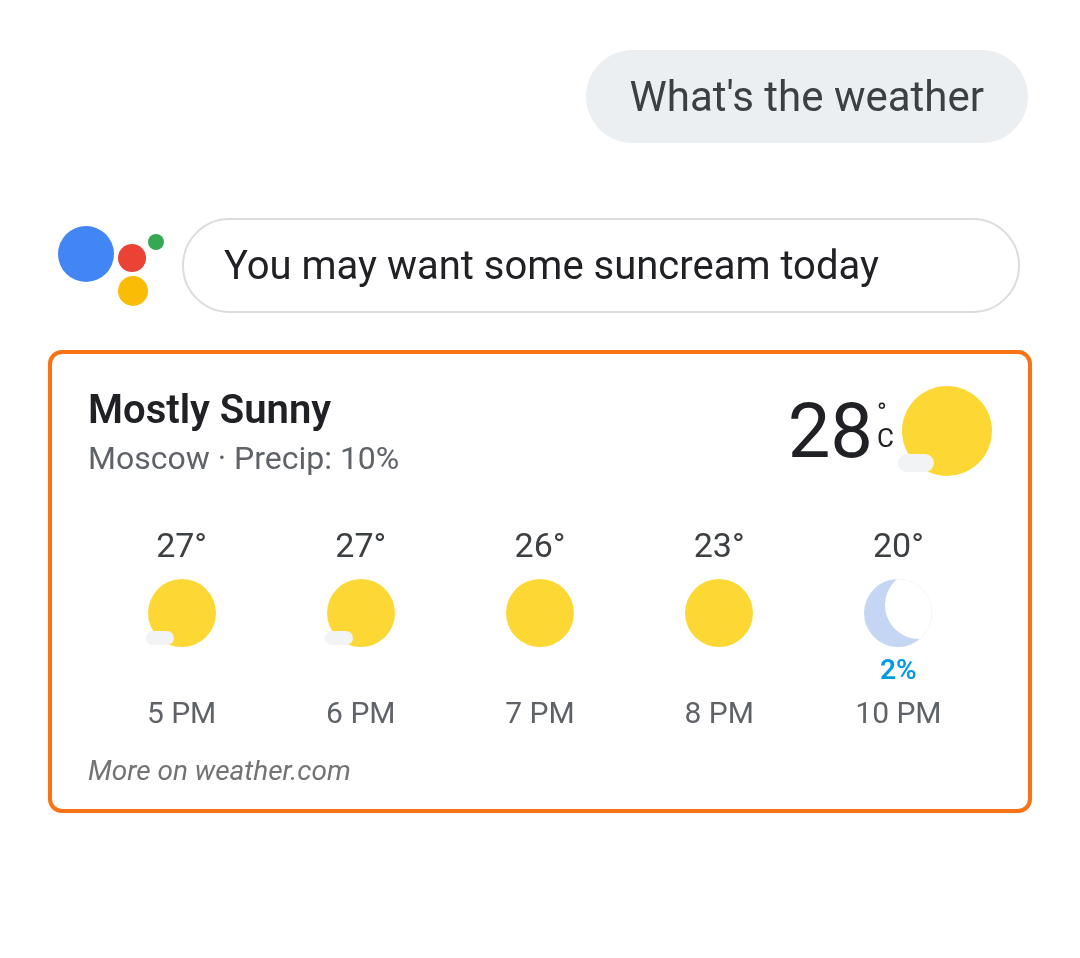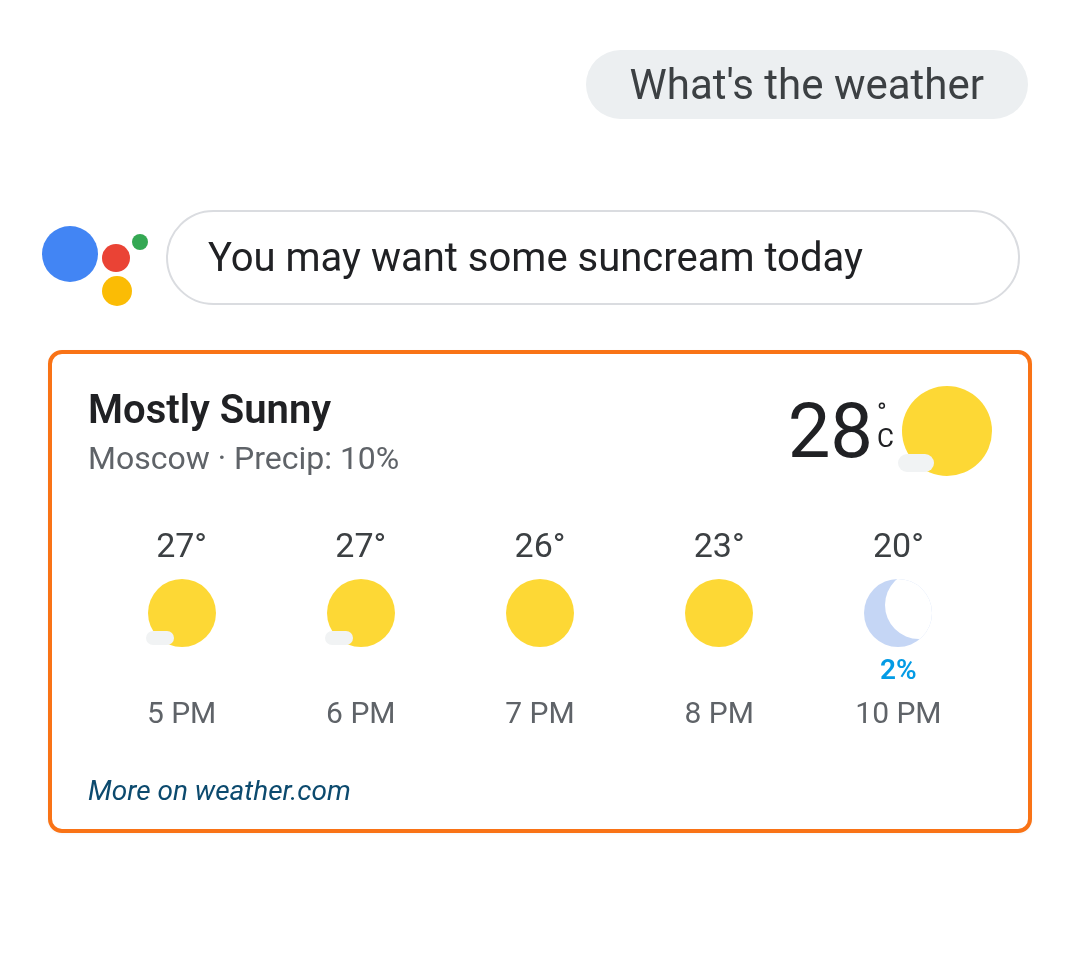--- a/index.html
+++ b/index.html
@@ -12,32 +12,32 @@
     font-family: -apple-system, "Segoe UI", Roboto, Arial, sans-serif;
     color: #202124;
   }
   
   .user-bubble {
     position: absolute;
     right: 52px;
     top: 50px;
     background: #eceff1;
     border-radius: 48px;
-    padding: 10px 44px;
+    padding: 22px 44px;
     font-size: 42px;
     color: #3c4043;
   }
   
   .assistant-row {
     position: absolute;
-    left: 40px;
+    left: 56px;
     top: 210px;
     right: 60px;
     display: flex;
-    align-items: flex-start;
+    align-items: center;
   }
   .assistant-logo {
     width: 110px;
     height: 110px;
     position: relative;
     flex: 0 0 110px;
   }
   .dot-blue {
     position: absolute;
     width: 56px;
@@ -208,24 +208,24 @@
     color: #039be5;
     height: 34px;
     margin-top: 6px;
   }
   .hour-label {
     font-size: 30px;
     color: #5f6368;
     margin-top: 8px;
   }
   .more-link {
-    margin-top: 44px;
+    margin-top: 24px;
     font-size: 28px;
     font-style: italic;
-    color: #0c4a6e;
+    color: #737373;
   }
 </style>
 </head>
 <body>
 
 <div class="user-bubble">What's the weather</div>
 
 <div class="assistant-row">
   <div class="assistant-logo">
     <div class="dot-blue"></div>

